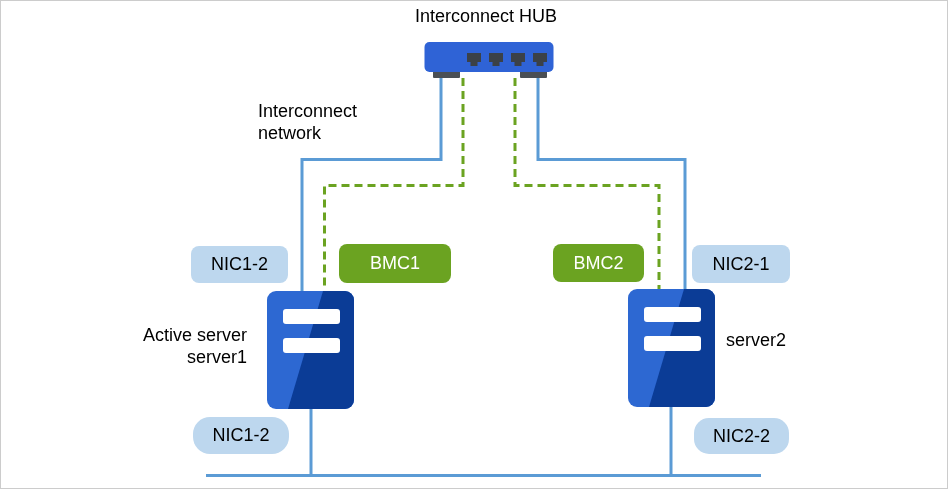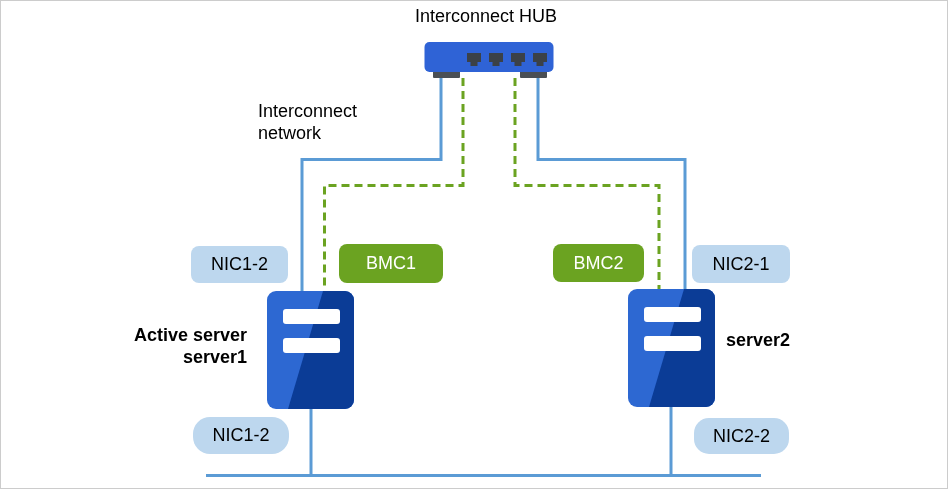--- a/index.html
+++ b/index.html
@@ -53,32 +53,31 @@
     display:flex;
     align-items:center;
     justify-content:center;
     border-radius:8px;
     font-size:18px;
     text-align:center;
   }
   .tag-nic{background:var(--nic-bg);color:var(--text);}
   .tag-bmc{background:var(--bmc-bg);color:#ffffff;}
   .nic1-1{left:190px;top:245px;width:97px;height:37px;}
-  .bmc1 {left:338px;top:243px;width:104px;height:39px;}
+  .bmc1 {left:338px;top:243px;width:112px;height:39px;}
   .bmc2 {left:552px;top:243px;width:91px;height:38px;}
   .nic2-1{left:691px;top:244px;width:98px;height:38px;align-items:center;}
   .nic1-2{left:192px;top:416px;width:96px;height:37px;border-radius:17px;}
   .nic2-2{left:693px;top:417px;width:95px;height:36px;border-radius:15px;}
   .server-icon1{left:266px;top:290px;}
   .server-icon2{left:627px;top:288px;}
   .hub-icon{left:423px;top:41px;}
   .server-caption{
     font-size:18px;
     line-height:22px;
-    font-weight:bold;
   }
   .caption-active{left:86px;top:323px;width:160px;text-align:right;}
   .caption-standby{left:725px;top:328px;width:175px;text-align:left;}
 </style>
 </head>
 <body>
 
 <div class="stage">
 
   <svg class="wires" viewBox="0 0 948 489" xmlns="http://www.w3.org/2000/svg">

